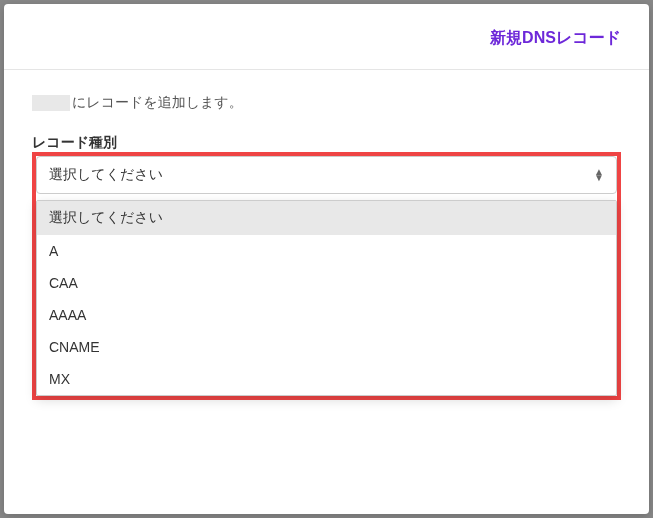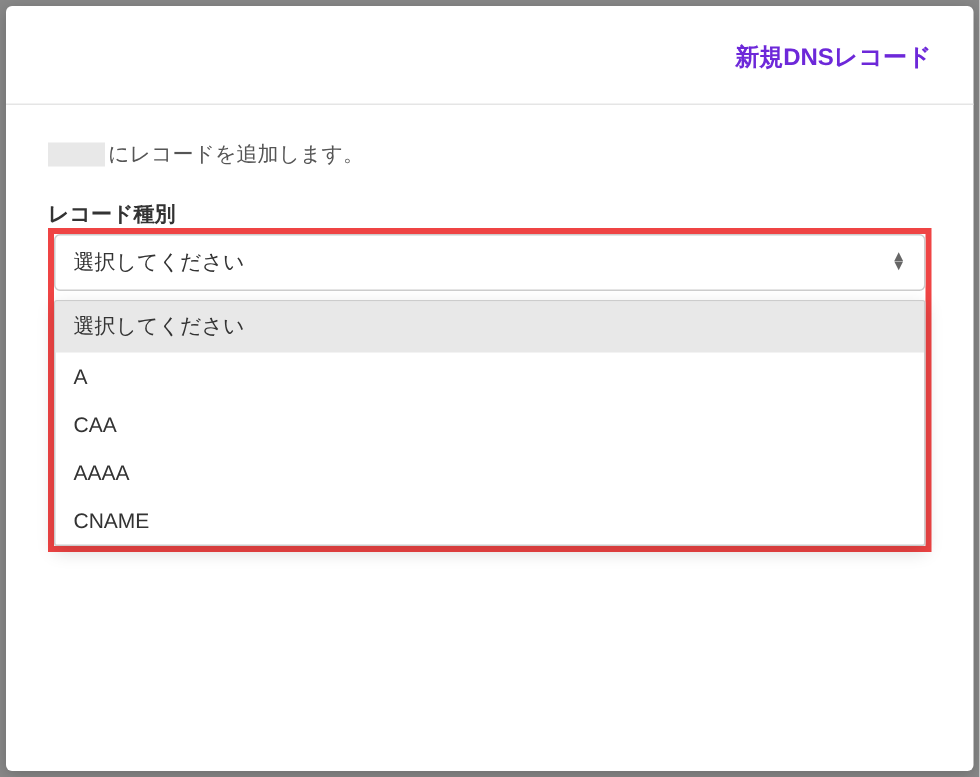--- a/index.html
+++ b/index.html
@@ -118,16 +118,17 @@
           <span>▲</span>
             <span>▼</span>
         </span>
       </div>
       <div class="dropdown-list" id="dropdown-list">
           <div class="dropdown-option selected">選択してください</div>
           <div class="dropdown-option">A</div>
           <div class="dropdown-option">CAA</div>
           <div class="dropdown-option">AAAA</div>
           <div class="dropdown-option">CNAME</div>
+          <div class="dropdown-option">MX</div>
         </div>
     </div>
   </div>
 </div>
 
 </body></html>

